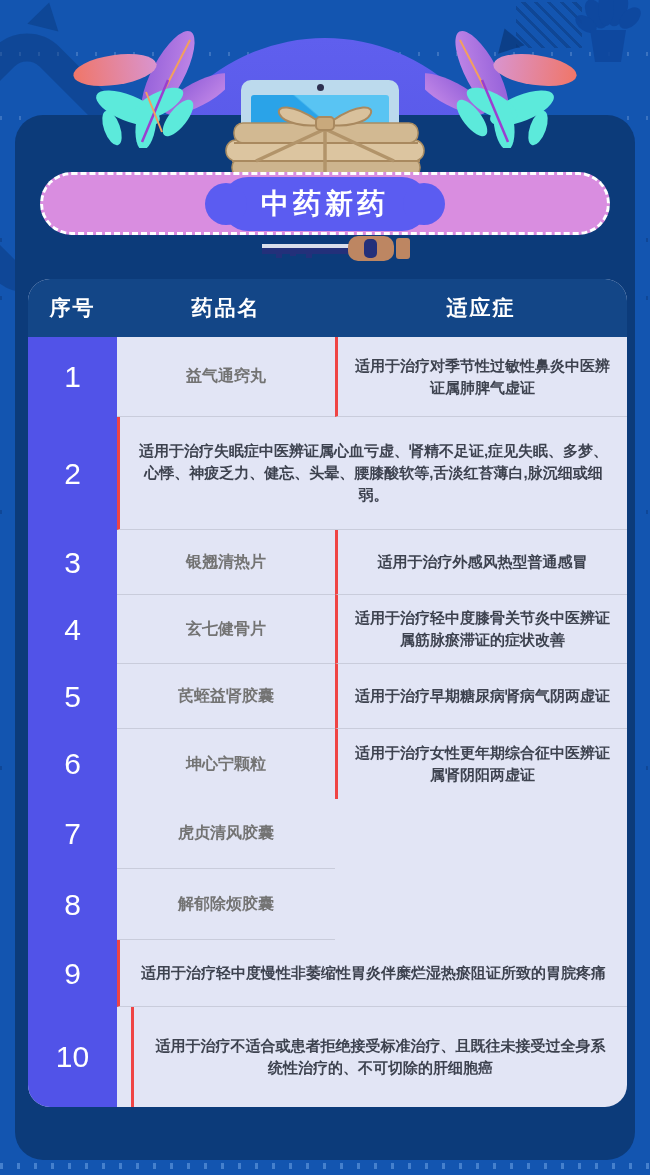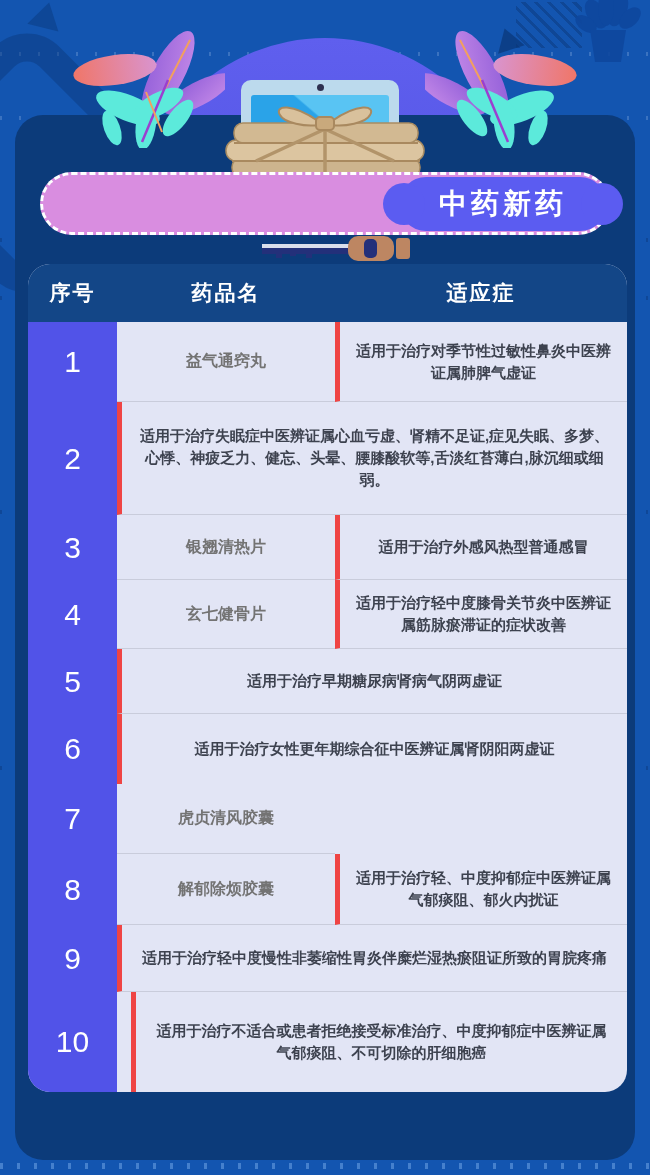--- a/index.html
+++ b/index.html
@@ -50,37 +50,37 @@
   .tablet .cam { position:absolute; left:50%; top:4px; width:7px; height:7px; margin-left:-3px;
     border-radius:50%; background:#2e3050; }
   .tablet .screen {
     position:absolute; left:10px; top:15px; right:10px; bottom:5px; border-radius:3px;
     background:linear-gradient(to bottom left, #59c4f3 0%, #59c4f3 34%, #2aa3e8 35%);
   }
   .packages { position:absolute; left:222px; top:100px; width:206px; height:80px; }
   .title-banner {
     position:absolute; left:40px; top:172px; width:570px; height:63px;
     background:#d98de0; border:3px dashed #ffffff; border-radius:32px;
-    display:flex; align-items:center; justify-content:flex-end;
+    display:flex; align-items:center; justify-content:center;
   }
   .title-blob {
     position:relative; width:208px; height:54px; background:#5b5cf1; border-radius:27px;
     display:flex; align-items:center; justify-content:center;
   }
   .title-blob::before, .title-blob::after {
     content:""; position:absolute; top:6px; width:42px; height:42px;
     border-radius:50%; background:#5b5cf1;
   }
   .title-blob::before { left:-16px; }
   .title-blob::after { right:-16px; }
   .title-text { position:relative; color:#ffffff; font-size:28px; font-weight:bold; letter-spacing:4px; z-index:2; }
   .key-icon { position:absolute; left:260px; top:234px; width:156px; height:28px; }
   
   .table-card {
-    position:absolute; left:28px; top:264px; width:599px; height:828px;
+    position:absolute; left:28px; top:279px; width:599px; height:828px;
     background:#e2e5f5; border-radius:22px; overflow:hidden;
   }
   .t-header {
     display:flex; height:58px; background:#134687; color:#fff;
     font-size:21px; font-weight:bold; align-items:center;
   }
   .t-header .h-no   { width:89px;  text-align:center; letter-spacing:2px; }
   .t-header .h-name { width:218px; text-align:center; letter-spacing:2px; }
   .t-header .h-ind  { flex:1;      text-align:center; letter-spacing:2px; }
   .row { display:flex; align-items:stretch; }
@@ -89,21 +89,21 @@
     display:flex; align-items:center; justify-content:center; flex-shrink:0;
   }
   .cell-name {
     width:218px; display:flex; align-items:center; justify-content:center;
     color:#737373; font-size:16px; font-weight:600; text-align:center; padding:8px 10px;
     border-bottom:1px solid #c9ccdb;
   }
   .cell-ind {
     flex:1; display:flex; align-items:center; justify-content:center;
     color:#3d424f; font-size:15px; font-weight:600; line-height:1.45; text-align:center;
-    padding:10px 16px; border-left:5px solid #ef4444; border-bottom:1px solid #c9ccdb;
+    padding:10px 16px; border-left:3px solid #ef4444; border-bottom:1px solid #c9ccdb;
   }
   .row:nth-child(1)  { min-height:80px; }
   .row:nth-child(2)  { min-height:113px; }
   .row:nth-child(3)  { min-height:65px; }
   .row:nth-child(4)  { min-height:69px; }
   .row:nth-child(5)  { min-height:65px; }
   .row:nth-child(6)  { min-height:70px; }
   .row:nth-child(7)  { min-height:70px; }
   .row:nth-child(8)  { min-height:71px; }
   .row:nth-child(9)  { min-height:67px; }
@@ -241,44 +241,45 @@
   </div>
 
   <div class="row">
     <div class="cell-no">4</div>
     <div class="cell-name">玄七健骨片</div>
     <div class="cell-ind">适用于治疗轻中度膝骨关节炎中医辨证属筋脉瘀滞证的症状改善</div>
   </div>
 
   <div class="row">
     <div class="cell-no">5</div>
+    <div class="cell-name">芪蛭益肾胶囊</div>
     <div class="cell-ind">适用于治疗早期糖尿病肾病气阴两虚证</div>
   </div>
 
   <div class="row">
     <div class="cell-no">6</div>
+    <div class="cell-name">坤心宁颗粒</div>
     <div class="cell-ind">适用于治疗女性更年期综合征中医辨证属肾阴阳两虚证</div>
   </div>
 
   <div class="row">
     <div class="cell-no">7</div>
     <div class="cell-name">虎贞清风胶囊</div>
   </div>
 
   <div class="row">
     <div class="cell-no">8</div>
     <div class="cell-name">解郁除烦胶囊</div>
-    <div class="cell-ind">适用于治疗轻、中度抑郁症中医辨证属气郁痰阻、郁火内扰证</div>
   </div>
 
   <div class="row">
     <div class="cell-no">9</div>
     <div class="cell-ind">适用于治疗轻中度慢性非萎缩性胃炎伴糜烂湿热瘀阻证所致的胃脘疼痛</div>
   </div>
 
   <div class="row">
     <div class="cell-no">10</div>
-    <div class="cell-ind">适用于治疗不适合或患者拒绝接受标准治疗、中度抑郁症中医辨证属气郁痰阻、不可切除的肝细胞癌</div>
+    <div class="cell-ind">适用于治疗不适合或患者拒绝接受标准治疗、且既往未接受过全身系统性治疗的、不可切除的肝细胞癌</div>
   </div>
 </div>
   </div>
 
 </div>
 
 </body></html>

